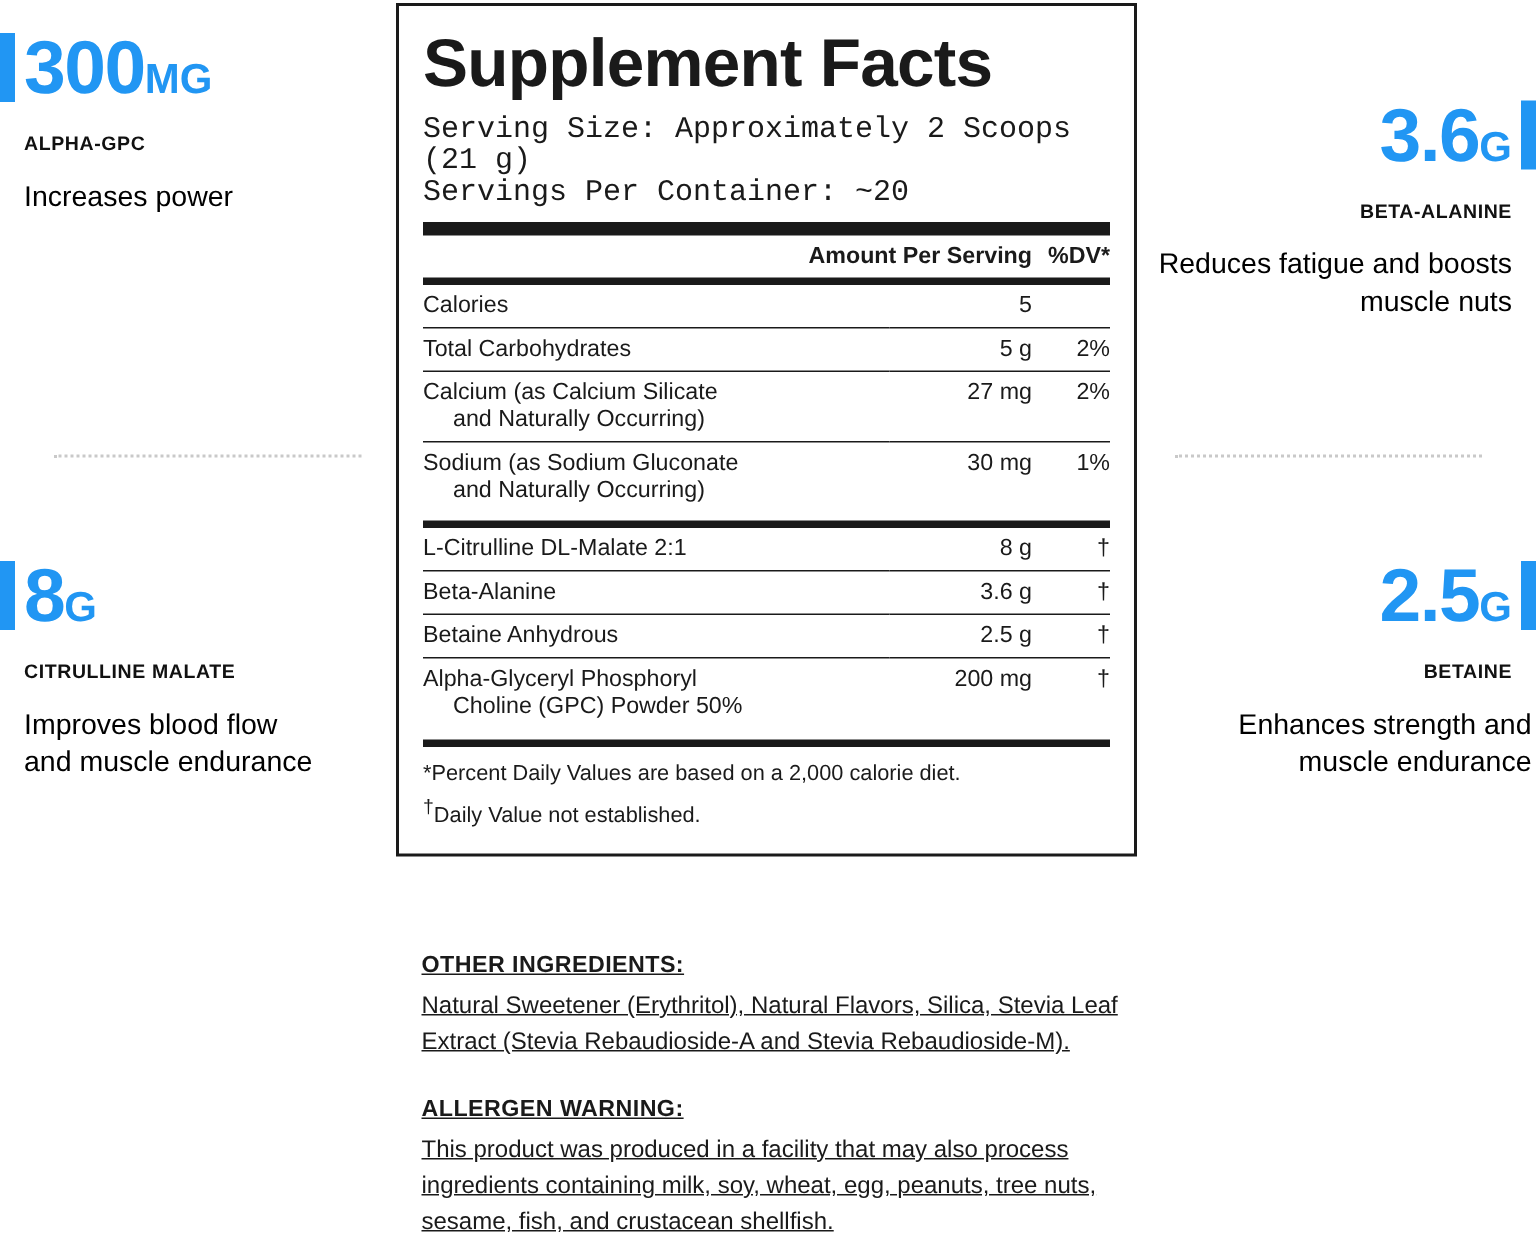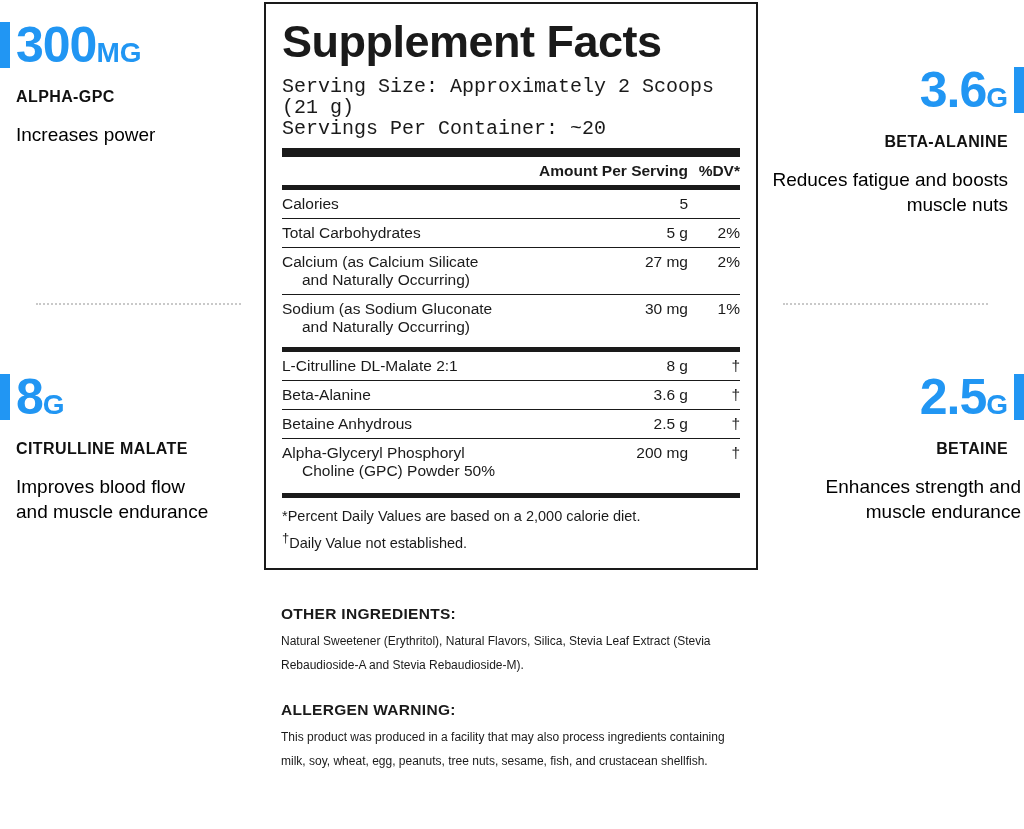--- a/index.html
+++ b/index.html
@@ -42,21 +42,21 @@
     line-height: 54px;
     letter-spacing: -1px;
     white-space: nowrap;
   }
   .callout .amount .unit {
     font-size: 28px;
     letter-spacing: 0;
   }
   .callout .ingredient {
     font-weight: bold;
-    font-size: 16px;
+    font-size: 13px;
     letter-spacing: 0.4px;
     margin-top: 8px;
     color: #111;
   }
   .callout .desc {
     font-size: 19px;
     line-height: 25px;
     margin-top: 16px;
     color: #000000;
   }
@@ -119,32 +119,33 @@
     font-size: 14.5px;
     line-height: 21px;
     margin-top: 8px;
   }
   .footnote sup { font-size: 13px; }
 
   
   .bottom {
     position: absolute;
     left: 281px;
-    top: 605px;
+    top: 635px;
     width: 470px;
+    text-decoration: underline;
   }
   .bottom h2 {
     font-size: 15.5px;
     font-weight: bold;
     letter-spacing: 0.3px;
     margin: 0 0 6px 0;
   }
   .bottom p {
     margin: 0;
-    font-size: 12px;
+    font-size: 16px;
     line-height: 24px;
   }
   .bottom .block2 { margin-top: 24px; }
 </style>
 </head>
 <body>
 
 <div class="page">
 
   <div class="callout left" style="top:18px;">

